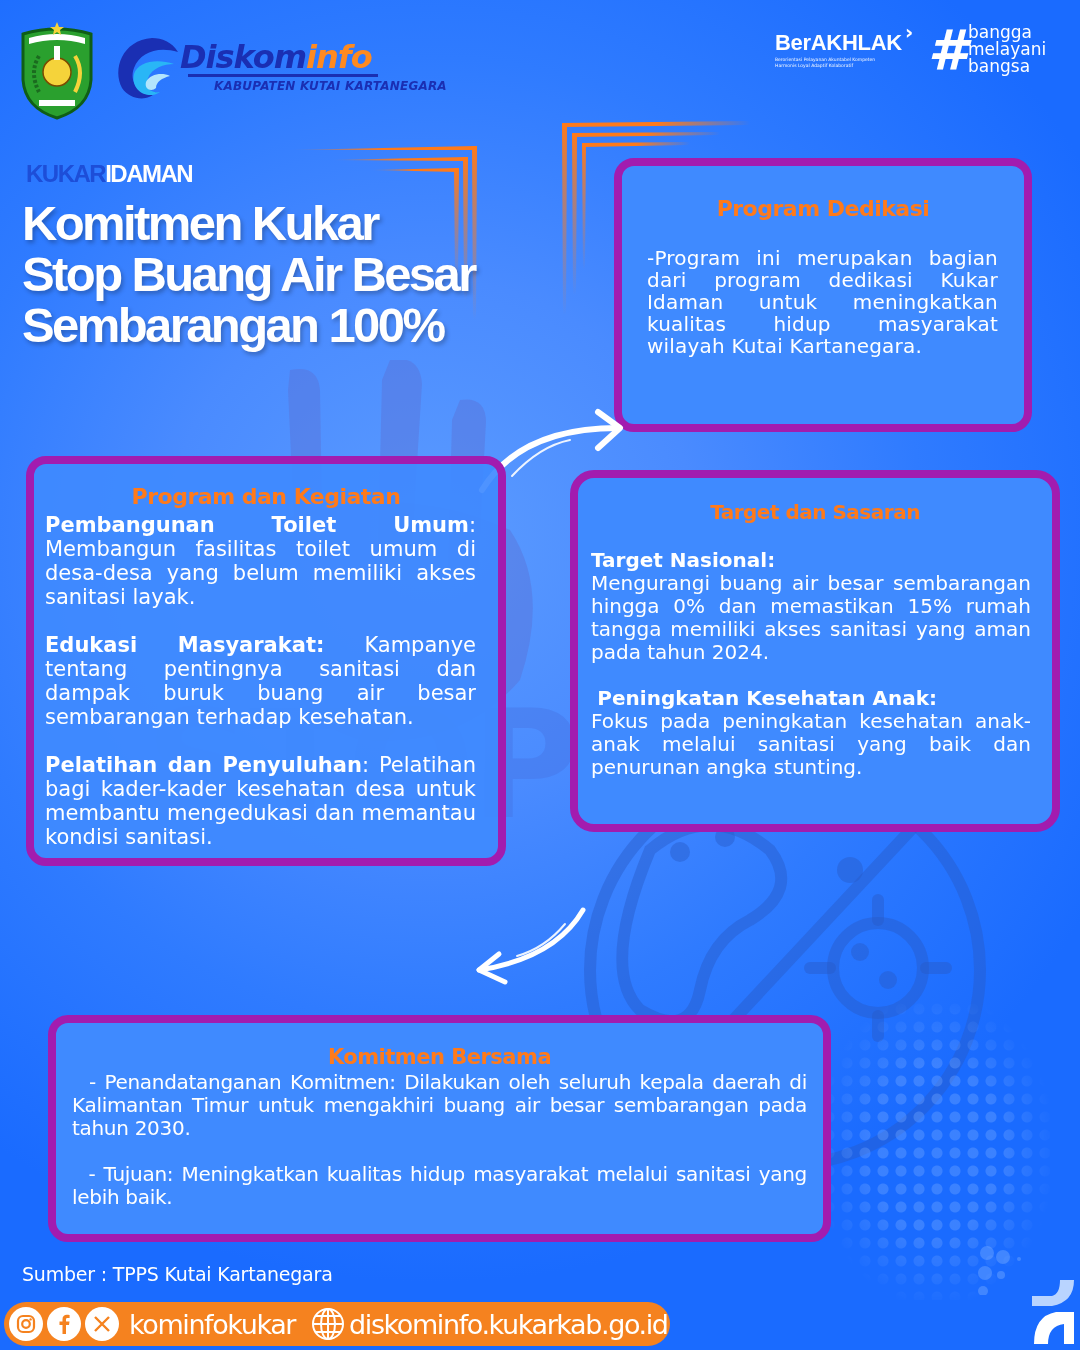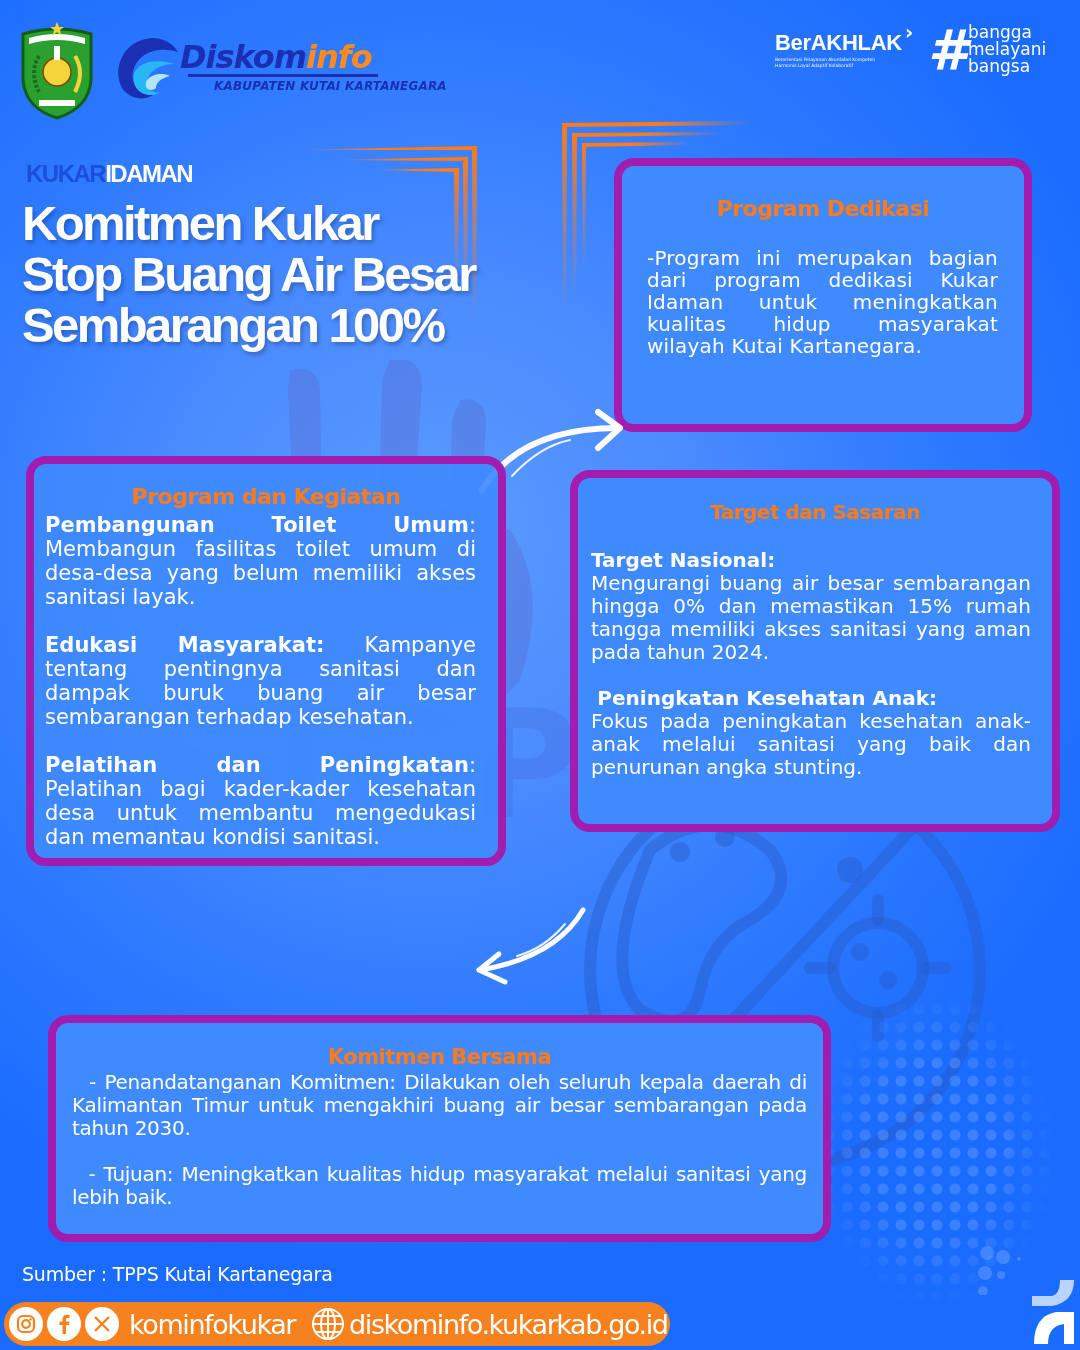--- a/index.html
+++ b/index.html
@@ -81,21 +81,21 @@
 
   .card-dedikasi { left: 614px; top: 158px; width: 418px; height: 274px; }
   .card-dedikasi .card-title { margin-top: 30px; font-size: 22px; }
   .card-dedikasi p { margin: 26px 26px 0 25px; font-size: 20px; line-height: 22px; letter-spacing: .2px; }
 
   .card-program { left: 26px; top: 456px; width: 480px; height: 410px; background: rgba(63,138,255,.92); }
   .card-program .card-title { margin-top: 20px; font-size: 22px; }
   .card-program .content { margin: 4px 22px 0 11px; font-size: 21px; line-height: 24px; }
   .card-program .content p { margin-bottom: 24px; }
 
-  .card-target { left: 570px; top: 470px; width: 490px; height: 362px; }
+  .card-target { left: 570px; top: 470px; width: 490px; height: 362px; border-radius: 24px; }
   .card-target .card-title { margin-top: 22px; font-size: 20px; }
   .card-target .content { margin: 25px 21px 0 13px; font-size: 20px; line-height: 23px; }
   .card-target .content p { margin-bottom: 23px; }
 
   .card-komitmen { left: 48px; top: 1015px; width: 783px; height: 227px; }
   .card-komitmen .card-title { margin-top: 22px; font-size: 21px; }
   .card-komitmen .content { margin: 2px 16px 0 16px; font-size: 20px; line-height: 23px; letter-spacing: -.3px; }
   .card-komitmen .content p { margin-bottom: 23px; }
 
   
@@ -250,21 +250,21 @@
   <div class="content">
     <p>
       <b>Pembangunan Toilet Umum</b><span>:</span>
       <span>Membangun fasilitas toilet umum di desa-desa yang belum memiliki akses sanitasi layak.</span>
     </p>
     <p>
       <b>Edukasi Masyarakat:</b>
       <span>Kampanye tentang pentingnya sanitasi dan dampak buruk buang air besar sembarangan terhadap kesehatan.</span>
     </p>
     <p>
-      <b>Pelatihan dan Peningkatan</b><span>:</span>
+      <b>Pelatihan dan Penyuluhan</b><span>:</span>
       <span>Pelatihan bagi kader-kader kesehatan desa untuk membantu mengedukasi dan memantau kondisi sanitasi.</span>
     </p>
   </div>
 </div>
 
 <div class="card card-target">
   <div class="card-title">Target dan Sasaran</div>
   <div class="content">
     <p>
       <b>Target Nasional:</b><br>

